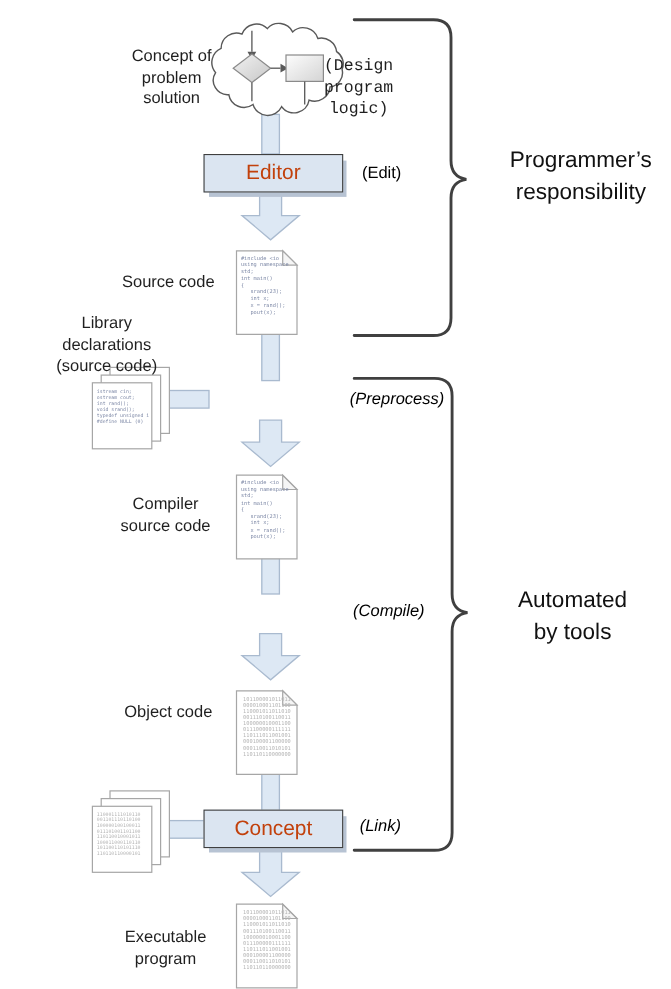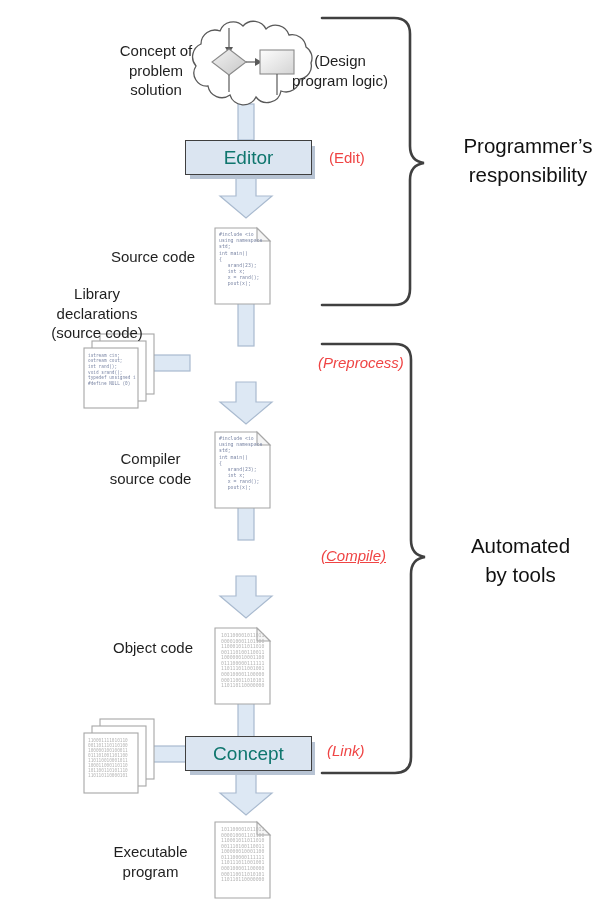--- a/index.html
+++ b/index.html
@@ -8,40 +8,40 @@
     font-family:"Liberation Sans", sans-serif; overflow:hidden;
   }
   svg.artwork { position:absolute; left:0; top:0; }
 
   
   .stage {
     position:absolute; left:185px; width:125px; height:33px;
     background:var(--node-fill); border:1.5px solid var(--node-border);
     box-shadow:4px 5px 0 -1px var(--shadow);
     display:flex; align-items:center; justify-content:center;
-    font-size:19px; color:#0f766e;
+    font-size:19px; color:#c2410c;
   }
   #box-editor       { top:140px; }
   #box-preprocessor { top:345px; }
   #box-compiler     { top:539px; }
   #box-linker       { top:736px; }
 
-  .sideLabel { position:absolute; font-size:15px; color:#ef4444; white-space:nowrap; }
+  .sideLabel { position:absolute; font-size:15px; color:#000000; white-space:nowrap; }
   .it { font-style:italic; }
   #lbl-edit       { left:329px; top:149px; }
   #lbl-preprocess { left:318px; top:354px; }
-  #lbl-compile    { left:321px; top:547px;text-decoration:underline; }
+  #lbl-compile    { left:321px; top:547px; }
   #lbl-link       { left:327px; top:742px; }
 
   .lbl {
     position:absolute; font-size:15px; line-height:19.5px; color:#1f1f1f;
     text-align:center; white-space:pre-line;
   }
   #lbl-concept    { left:108px; top:41px;  width:96px; }
-  #lbl-design     { left:286px; top:51px;  width:108px; }
+  #lbl-design     { left:272px; top:51px;  width:108px;font-family:Liberation Mono, monospace; }
   #lbl-source     { left:98px;  top:247px; width:110px; }
   #lbl-lib1       { left:28px;  top:284px; width:138px; }
   #lbl-enhanced   { left:93px;  top:449px; width:115px; }
   #lbl-object     { left:98px;  top:638px; width:110px; }
   #lbl-lib2       { left:28px;  top:671px; width:138px; }
   #lbl-executable { left:93px;  top:842px; width:115px; }
 
   .braceLbl {
     position:absolute; font-size:20.5px; line-height:29px; color:#111;
     text-align:center; white-space:pre-line;margin-left:20px;

